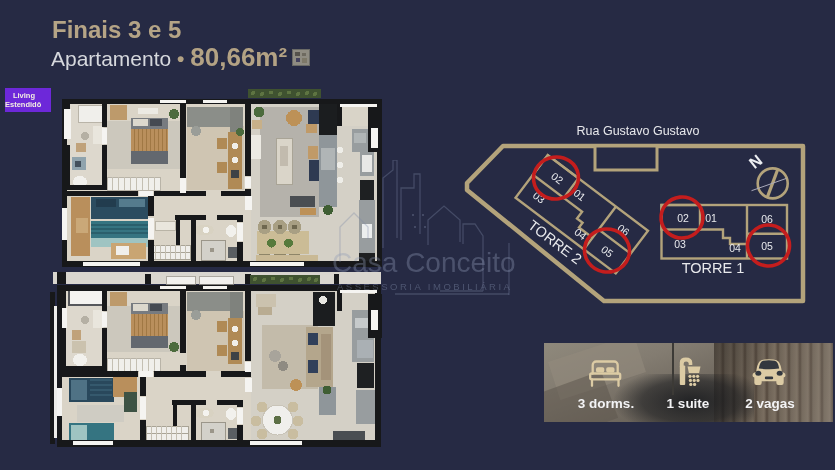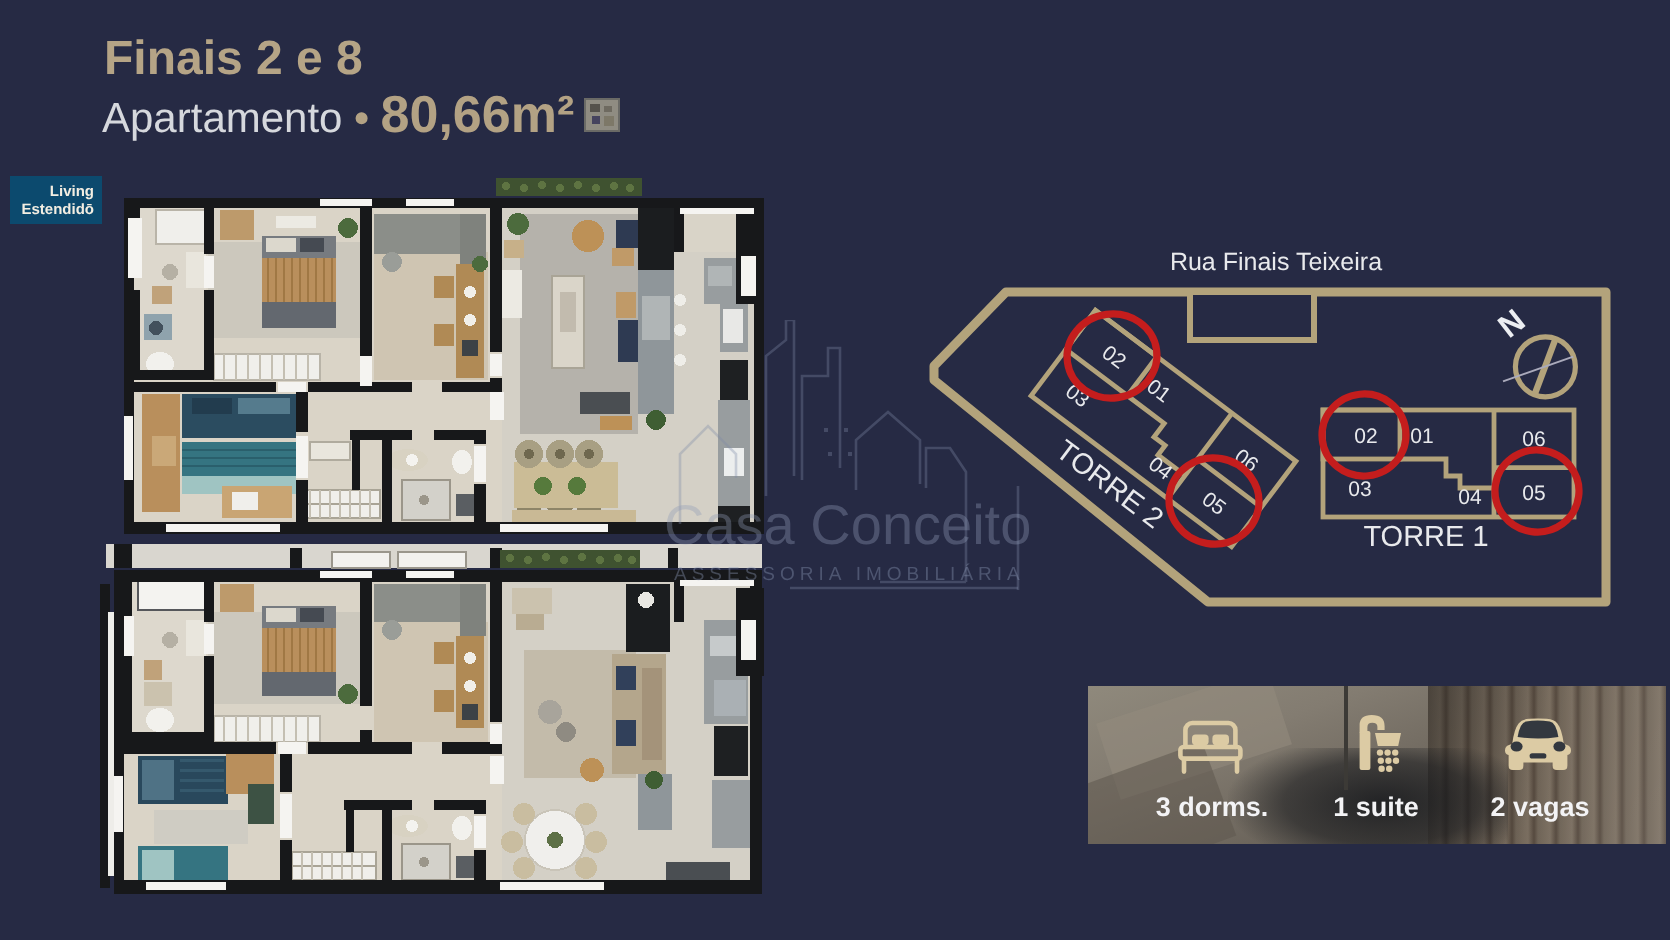--- a/index.html
+++ b/index.html
@@ -2,32 +2,32 @@
 <html><head>
 <meta charset="utf-8">
 <style>
   html,body{margin:0;padding:0;}
   body{width:835px;height:470px;background:#262a44;font-family:"Liberation Sans",sans-serif;overflow:hidden;position:relative;}
   .abs{position:absolute;}
 </style>
 </head>
 <body>
 
-<div class="abs" style="left:52px;top:16px;font-size:24px;font-weight:bold;color:#b5a486;">Finais 2 e 8</div>
+<div class="abs" style="left:52px;top:16px;font-size:24px;font-weight:bold;color:#b5a486;">Finais 3 e 5</div>
 
 <div class="abs" style="left:51px;top:42px;font-size:21px;color:#d6d8dd;">Apartamento <span style="color:#b3a284;font-weight:bold;">•</span> <span style="color:#b3a284;font-weight:bold;font-size:26px;">80,66m²</span></div>
 
 <div class="abs" style="left:292px;top:49px;width:16px;height:15px;background:#8f8c82;border:1px solid #6a6a66;">
   <div class="abs" style="left:2px;top:2px;width:5px;height:4px;background:#55524c;"></div>
   <div class="abs" style="left:9px;top:3px;width:4px;height:3px;background:#6e6a60;"></div>
   <div class="abs" style="left:3px;top:8px;width:4px;height:4px;background:#45435e;"></div>
   <div class="abs" style="left:9px;top:8px;width:5px;height:5px;background:#7d7868;"></div>
 </div>
 
-<div class="abs" style="left:5px;top:88px;width:46px;height:24px;background:#0c4a6e;color:#f3eee2;font-size:7.5px;font-weight:bold;text-align:right;line-height:8.5px;padding-top:4px;box-sizing:border-box;padding-right:4px;">Living<br>Estendidō</div>
+<div class="abs" style="left:5px;top:88px;width:46px;height:24px;background:#6d28d9;color:#f3eee2;font-size:7.5px;font-weight:bold;text-align:right;line-height:8.5px;padding-top:4px;box-sizing:border-box;padding-right:16px;">Living<br>Estendidō</div>
 
 <svg class="abs" style="left:50px;top:85px;" width="340" height="190" viewBox="50 85 340 190" shape-rendering="crispEdges">
 
 <rect x="62" y="99" width="320" height="168" fill="#dad4c7"></rect>
 
 <rect x="251" y="104" width="126" height="157" fill="#d4d0c6"></rect>
 
 <rect x="67" y="104" width="36" height="86" fill="#ddd8cd"></rect>
 
 <rect x="104" y="121" width="76" height="48" fill="#ccc8bd"></rect>
@@ -538,21 +538,21 @@
 
 <circle cx="772.7" cy="183.4" r="15" fill="none" stroke="#b3a37b" stroke-width="2.6"></circle>
 
 <line x1="777.8" y1="169.3" x2="767.2" y2="197.6" stroke="#b3a37b" stroke-width="3.2"></line>
 
 <line x1="751.5" y1="190.7" x2="786.6" y2="178.3" stroke="#aab" stroke-width="1"></line>
 
 <text x="0" y="0" fill="#eceef2" font-size="16" font-weight="bold" font-family="Liberation Sans, sans-serif" text-anchor="middle" transform="translate(759,166) rotate(-38)">N</text>
 </svg>
 
-<div class="abs" style="left:528px;top:124px;width:220px;text-align:center;font-size:12.5px;color:#e8e9ec;">Rua Finais Teixeira</div>
+<div class="abs" style="left:528px;top:124px;width:220px;text-align:center;font-size:12.5px;color:#e8e9ec;">Rua Gustavo Gustavo</div>
 
 <div class="abs" style="left:544px;top:343px;width:289px;height:79px;overflow:hidden;text-decoration:underline;">
 
   <div class="abs" style="left:0;top:0;width:175px;height:85px;background:linear-gradient(160deg,#8f897c 0%,#837c71 35%,#746d63 60%,#5c564e 100%);"></div>
 
   <div class="abs" style="left:8px;top:4px;width:90px;height:40px;background:#928a7d;transform:rotate(-18deg);opacity:.6;"></div>
   <div class="abs" style="left:-12px;top:40px;width:80px;height:50px;background:#5e574e;transform:rotate(-20deg);opacity:.55;"></div>
 
   <div class="abs" style="left:170px;top:0;width:121px;height:85px;background:repeating-linear-gradient(90deg,#6e6356 0px,#7a6e60 6px,#55493e 9px,#6e6356 11px);"></div>
 

